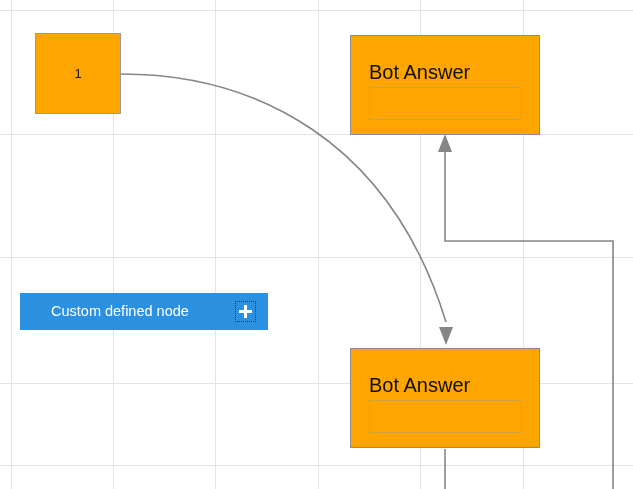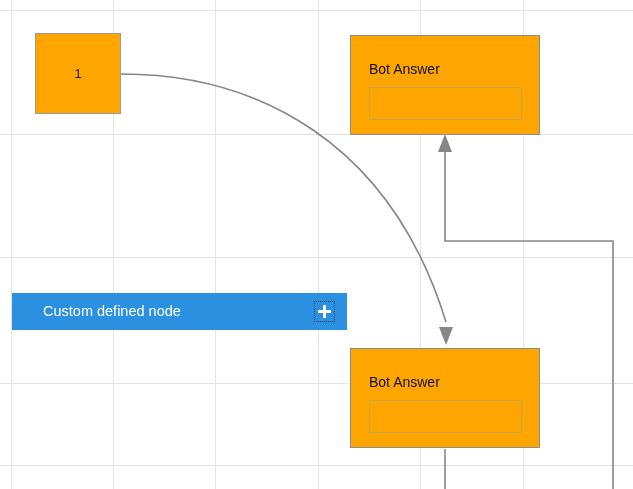--- a/index.html
+++ b/index.html
@@ -73,21 +73,21 @@
   }
   .node-card {
     background: #FFA500;
     border: 1px solid #8c8c8c;
     padding: 0;
   }
   .node-card-title {
     position: absolute;
     left: 18px;
     top: 26px;
-    font-size: 14px;
+    font-size: 20px;
     color: #101010;
     line-height: 1;
     white-space: nowrap;
   }
   .node-card-slot {
     position: absolute;
     left: 18px;
     right: 17px;
     top: 51px;
     height: 33px;
@@ -186,20 +186,20 @@
   <div class="node node-card" style="left:350px; top:35px; width:190px; height:100px;">
     <div class="node-card-title">Bot Answer</div>
     <div class="node-card-slot"></div>
   </div>
 
   <div class="node node-card" style="left:350px; top:348px; width:190px; height:100px;">
     <div class="node-card-title">Bot Answer</div>
     <div class="node-card-slot"></div>
   </div>
 
-  <div class="chip" style="left:12px; top:293px; width:335px; height:37px;gap:27px;">
+  <div class="chip" style="left:20px; top:293px; width:248px; height:37px;gap:27px;">
     <span class="chip-label">Custom defined node</span>
     <span class="chip-add">
       <span class="plus-glyph"></span>
     </span>
   </div>
 
 </div>
 
 </body></html>

